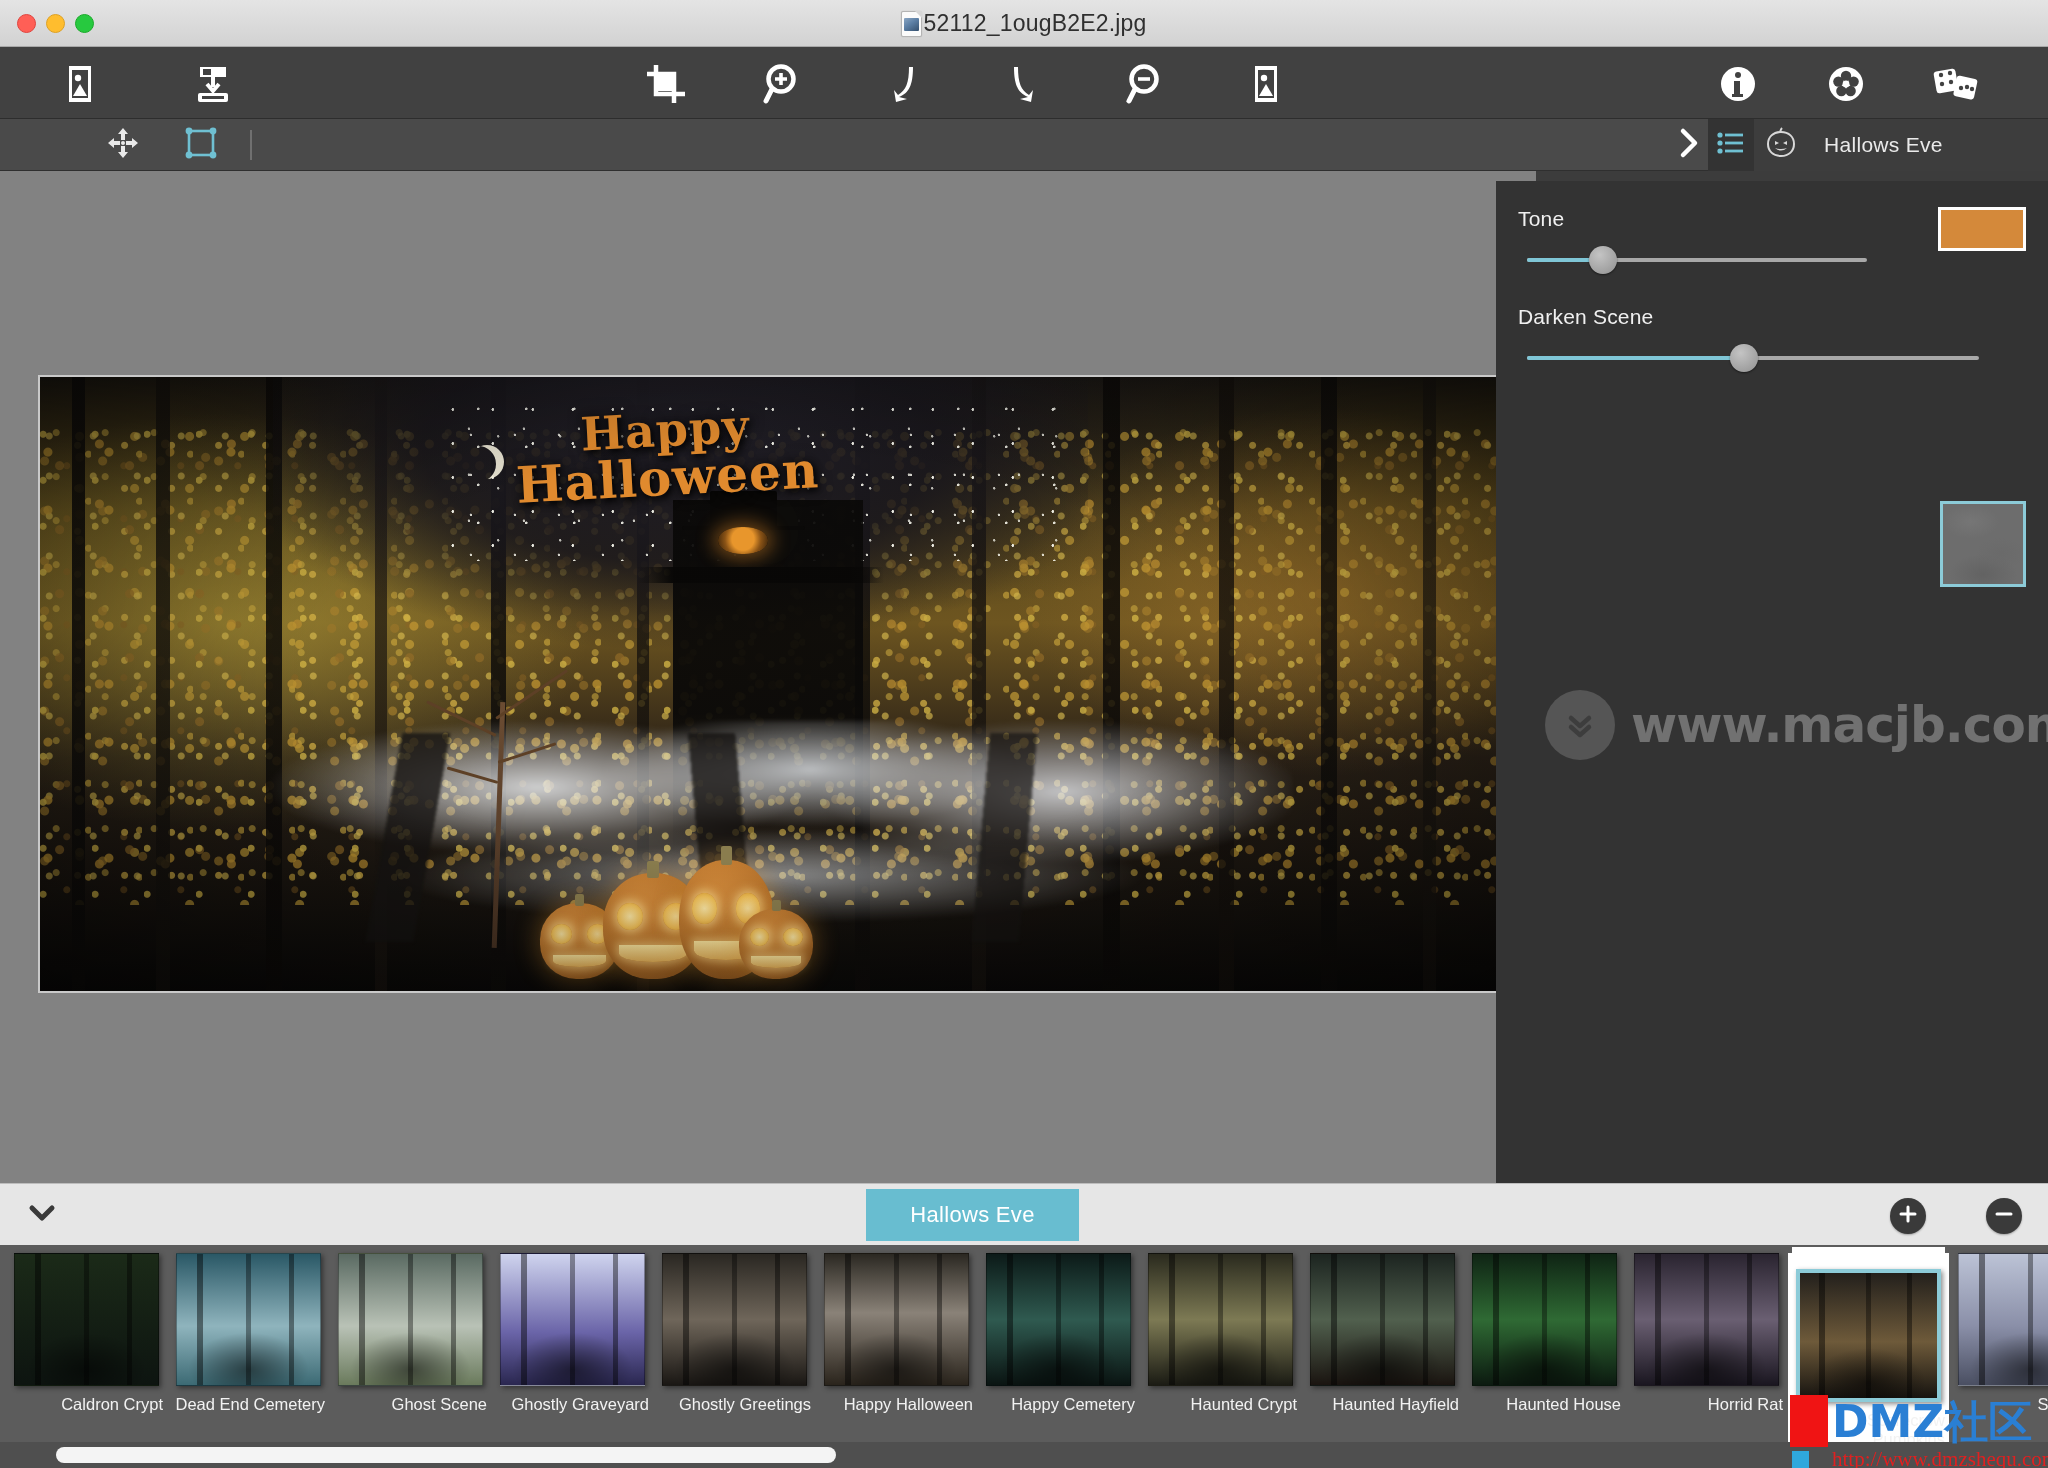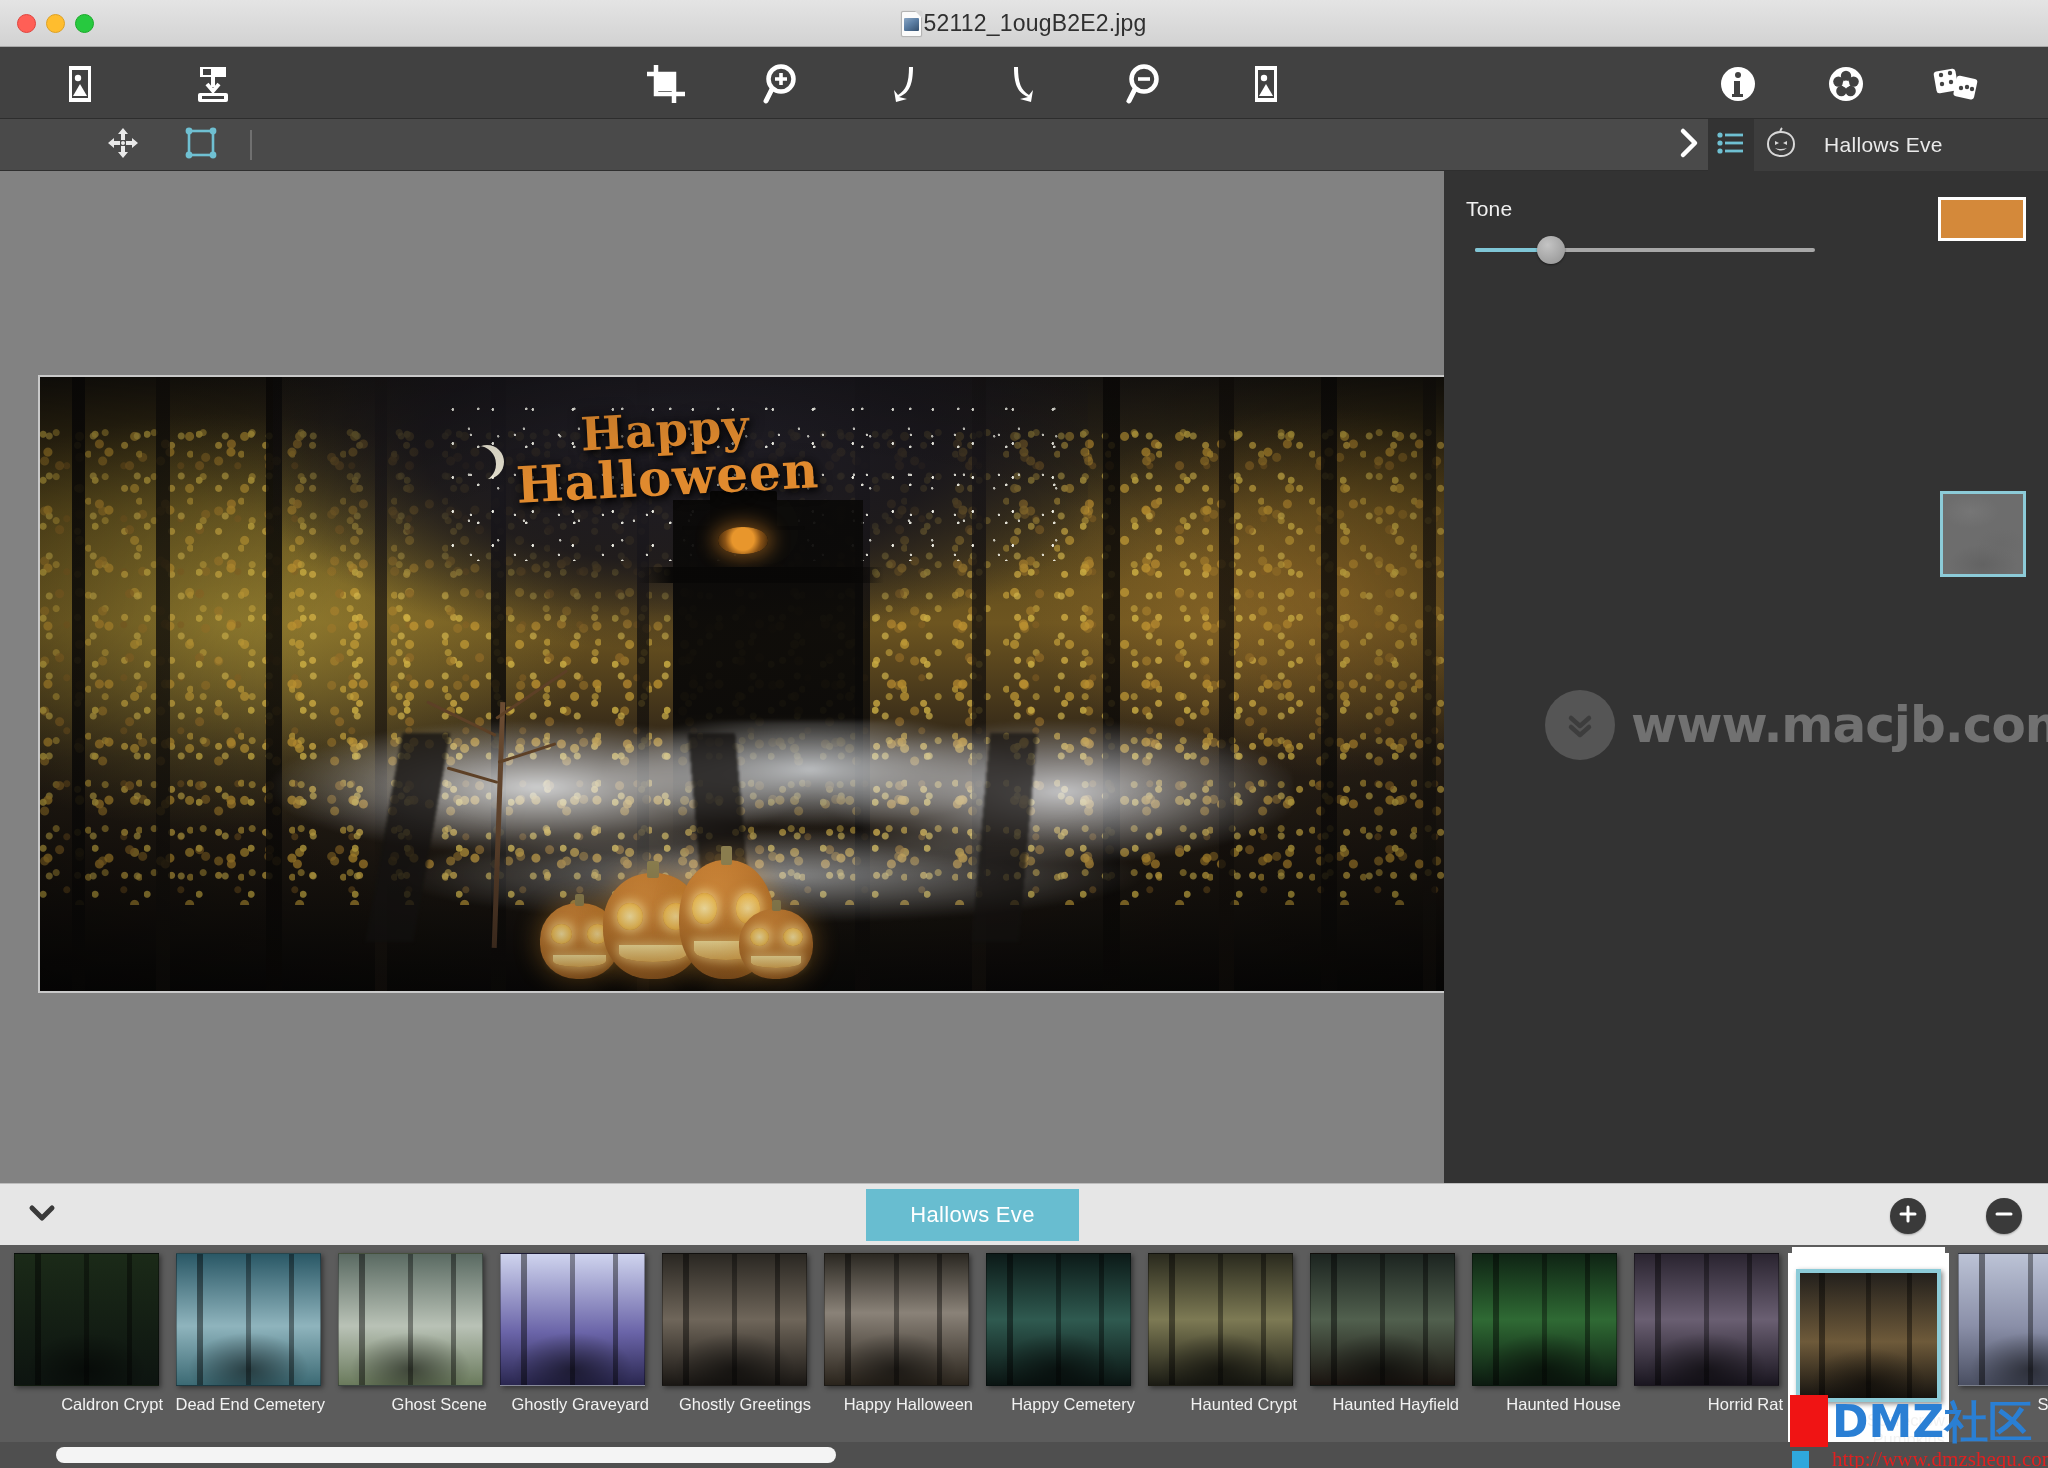--- a/index.html
+++ b/index.html
@@ -240,21 +240,21 @@
     box-shadow: 0 0 9px 3px rgba(255,222,140,.6);
   }
   .pk .stem { position: absolute; top: -12%; left: 44%; width: 12%; height: 16%; background: #8a7d4e; border-radius: 2px; }
   .photo-vig {
     position: absolute; inset: 0;
     background: radial-gradient(ellipse 78% 82% at 50% 46%, rgba(0,0,0,0) 40%, rgba(0,0,0,.62) 100%);
   }
 
   
   .rpanel {
-    position: absolute; top: 171px; right: 0; width: 604px; height: 1012px;
+    position: absolute; top: 181px; right: 0; width: 552px; height: 1012px;
     background: #333333;
     padding-left: 48px;
   }
   .slider-group { position: absolute; left: 22px; width: 468px; }
   .sl-label { color: #f0f0f0; font-size: 21px; margin-bottom: 14px; letter-spacing: .2px; }
   .sl-row { position: relative; height: 30px; }
   .sl-track {
     position: absolute; top: 13px; left: 9px; height: 4px;
     background: #a8a8a8; border-radius: 2px;
   }
@@ -625,20 +625,28 @@
     <div class="slider-group" style="top:26px">
       <div class="sl-label">Tone</div>
       <div class="sl-row">
         <div class="sl-track" style="width:340px"></div>
         <div class="sl-fill" style="width:85px"></div>
         <div class="sl-knob" style="left:71px"></div>
       </div>
     </div>
     <div class="sw-tone"></div>
 
+    <div class="slider-group" style="top:124px">
+      <div class="sl-label">Darken Scene</div>
+      <div class="sl-row">
+        <div class="sl-track" style="width:452px"></div>
+        <div class="sl-fill" style="width:226px"></div>
+        <div class="sl-knob" style="left:212px"></div>
+      </div>
+    </div>
 
 
     <div class="sw-cloud"></div>
   </div>
 
   <div class="wm">
     <div class="wm-circ">
       <svg width="40" height="40" viewBox="0 0 40 40">
           <path d="M11 13 L20 21 L29 13" stroke="#555" stroke-width="4.5" fill="none" stroke-linecap="round" stroke-linejoin="round"></path>
           <path d="M11 22 L20 30 L29 22" stroke="#555" stroke-width="4.5" fill="none" stroke-linecap="round" stroke-linejoin="round"></path>

